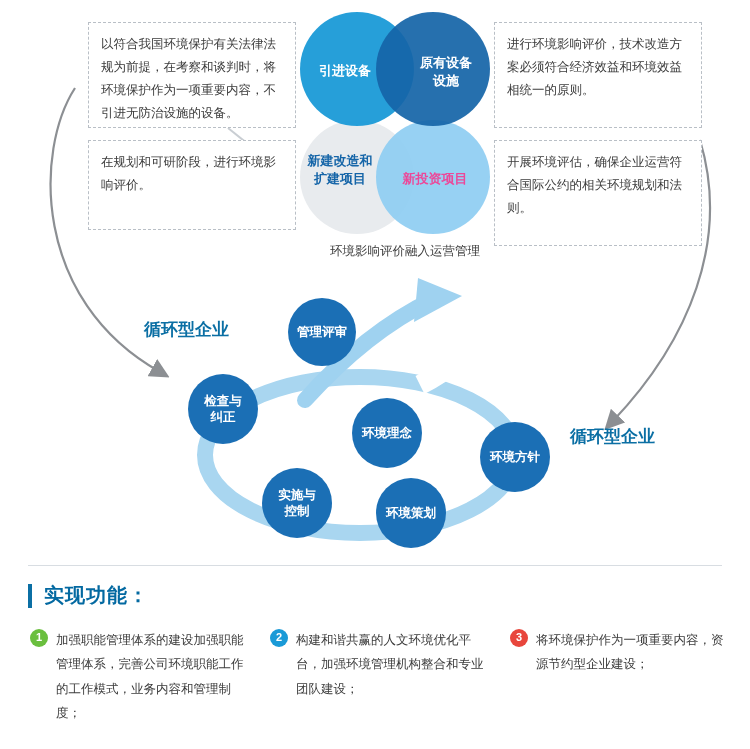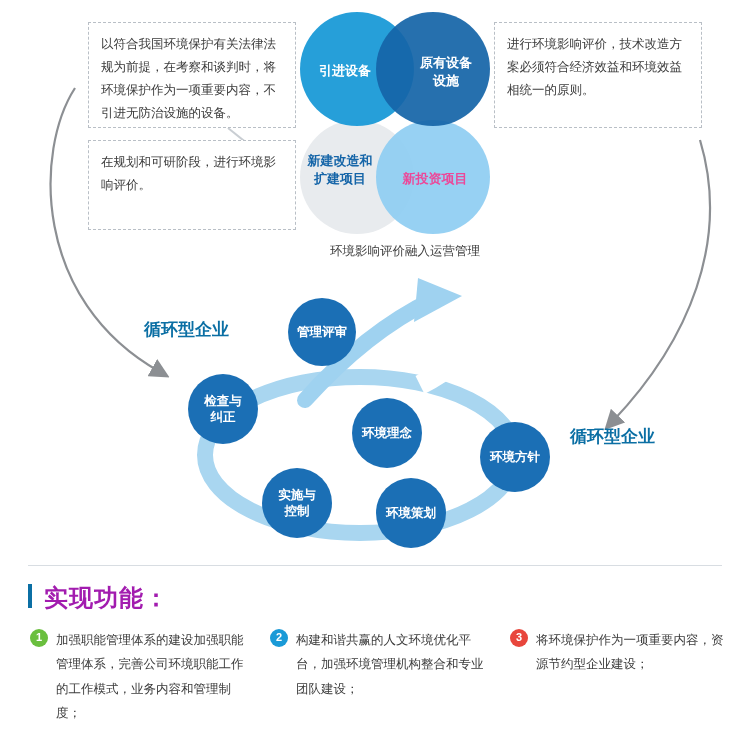--- a/index.html
+++ b/index.html
@@ -108,23 +108,23 @@
     left: 28px;
     top: 565px;
     width: 694px;
     height: 1px;
     background: #d8dde2;
   }
   #bottom-title {
     position: absolute;
     left: 44px;
     top: 582px;
-    font-size: 24px;
-    font-weight: bold;
-    color: #a21caf;
+    font-size: 20px;
+    font-weight: bold;
+    color: #0369a1;
     letter-spacing: 1px;
   }
   #bottom-accent {
     position: absolute;
     left: 28px;
     top: 584px;
     width: 4px;
     height: 24px;
     background: #0b6fa4;
   }
@@ -194,20 +194,23 @@
 
   <div class="note" id="note-tl">
     <p>以符合我国环境保护有关法律法规为前提，在考察和谈判时，将环境保护作为一项重要内容，不引进无防治设施的设备。</p>
   </div>
   <div class="note" id="note-bl">
     <p>在规划和可研阶段，进行环境影响评价。</p>
   </div>
   <div class="note" id="note-tr">
     <p>进行环境影响评价，技术改造方案必须符合经济效益和环境效益相统一的原则。</p>
   </div>
+  <div class="note" id="note-br">
+    <p>开展环境评估，确保企业运营符合国际公约的相关环境规划和法则。</p>
+  </div>
 
   <div id="venn">
 
     <div class="circle" style="left:0px; top:108px; width:114px; height:114px; background:#e8ebee;"></div>
 
     <div class="circle" style="left:76px; top:108px; width:114px; height:114px; background:#8ecdf2; opacity:0.92;"></div>
 
     <div class="circle" style="left:0px; top:0px; width:114px; height:114px; background:#1a9ad7; opacity:0.95;"></div>
 
     <div class="circle" style="left:76px; top:0px; width:114px; height:114px; background:#1565a8; opacity:0.93;"></div>

